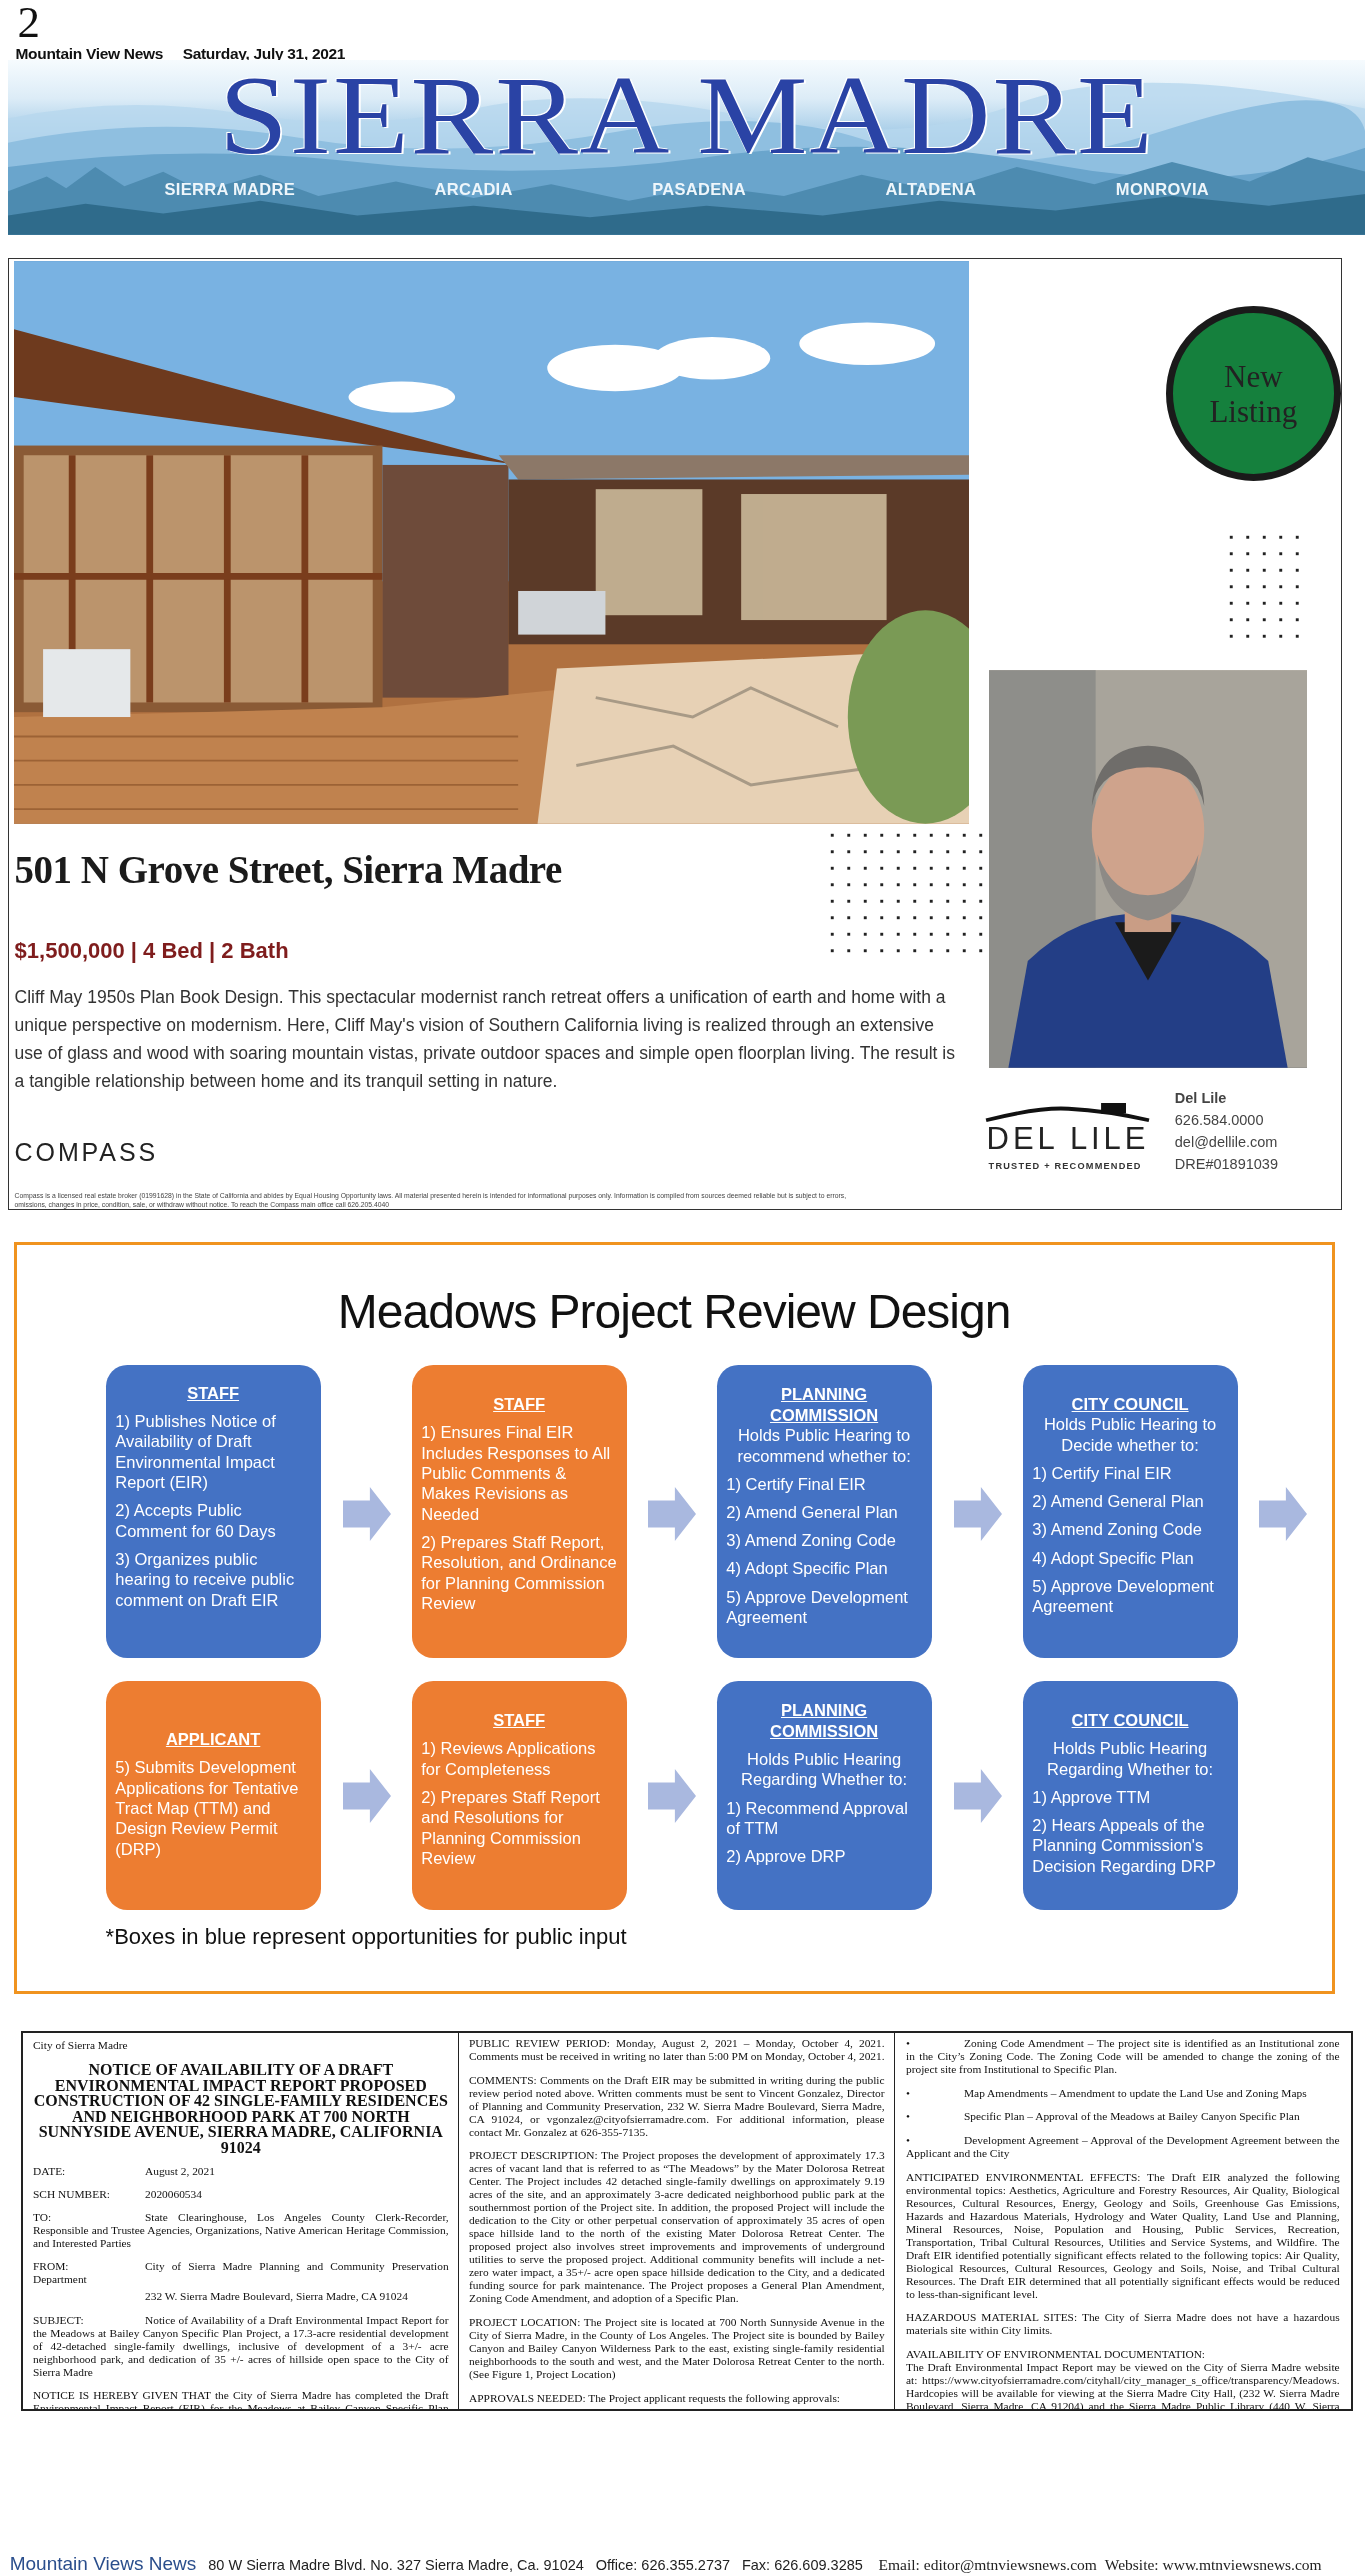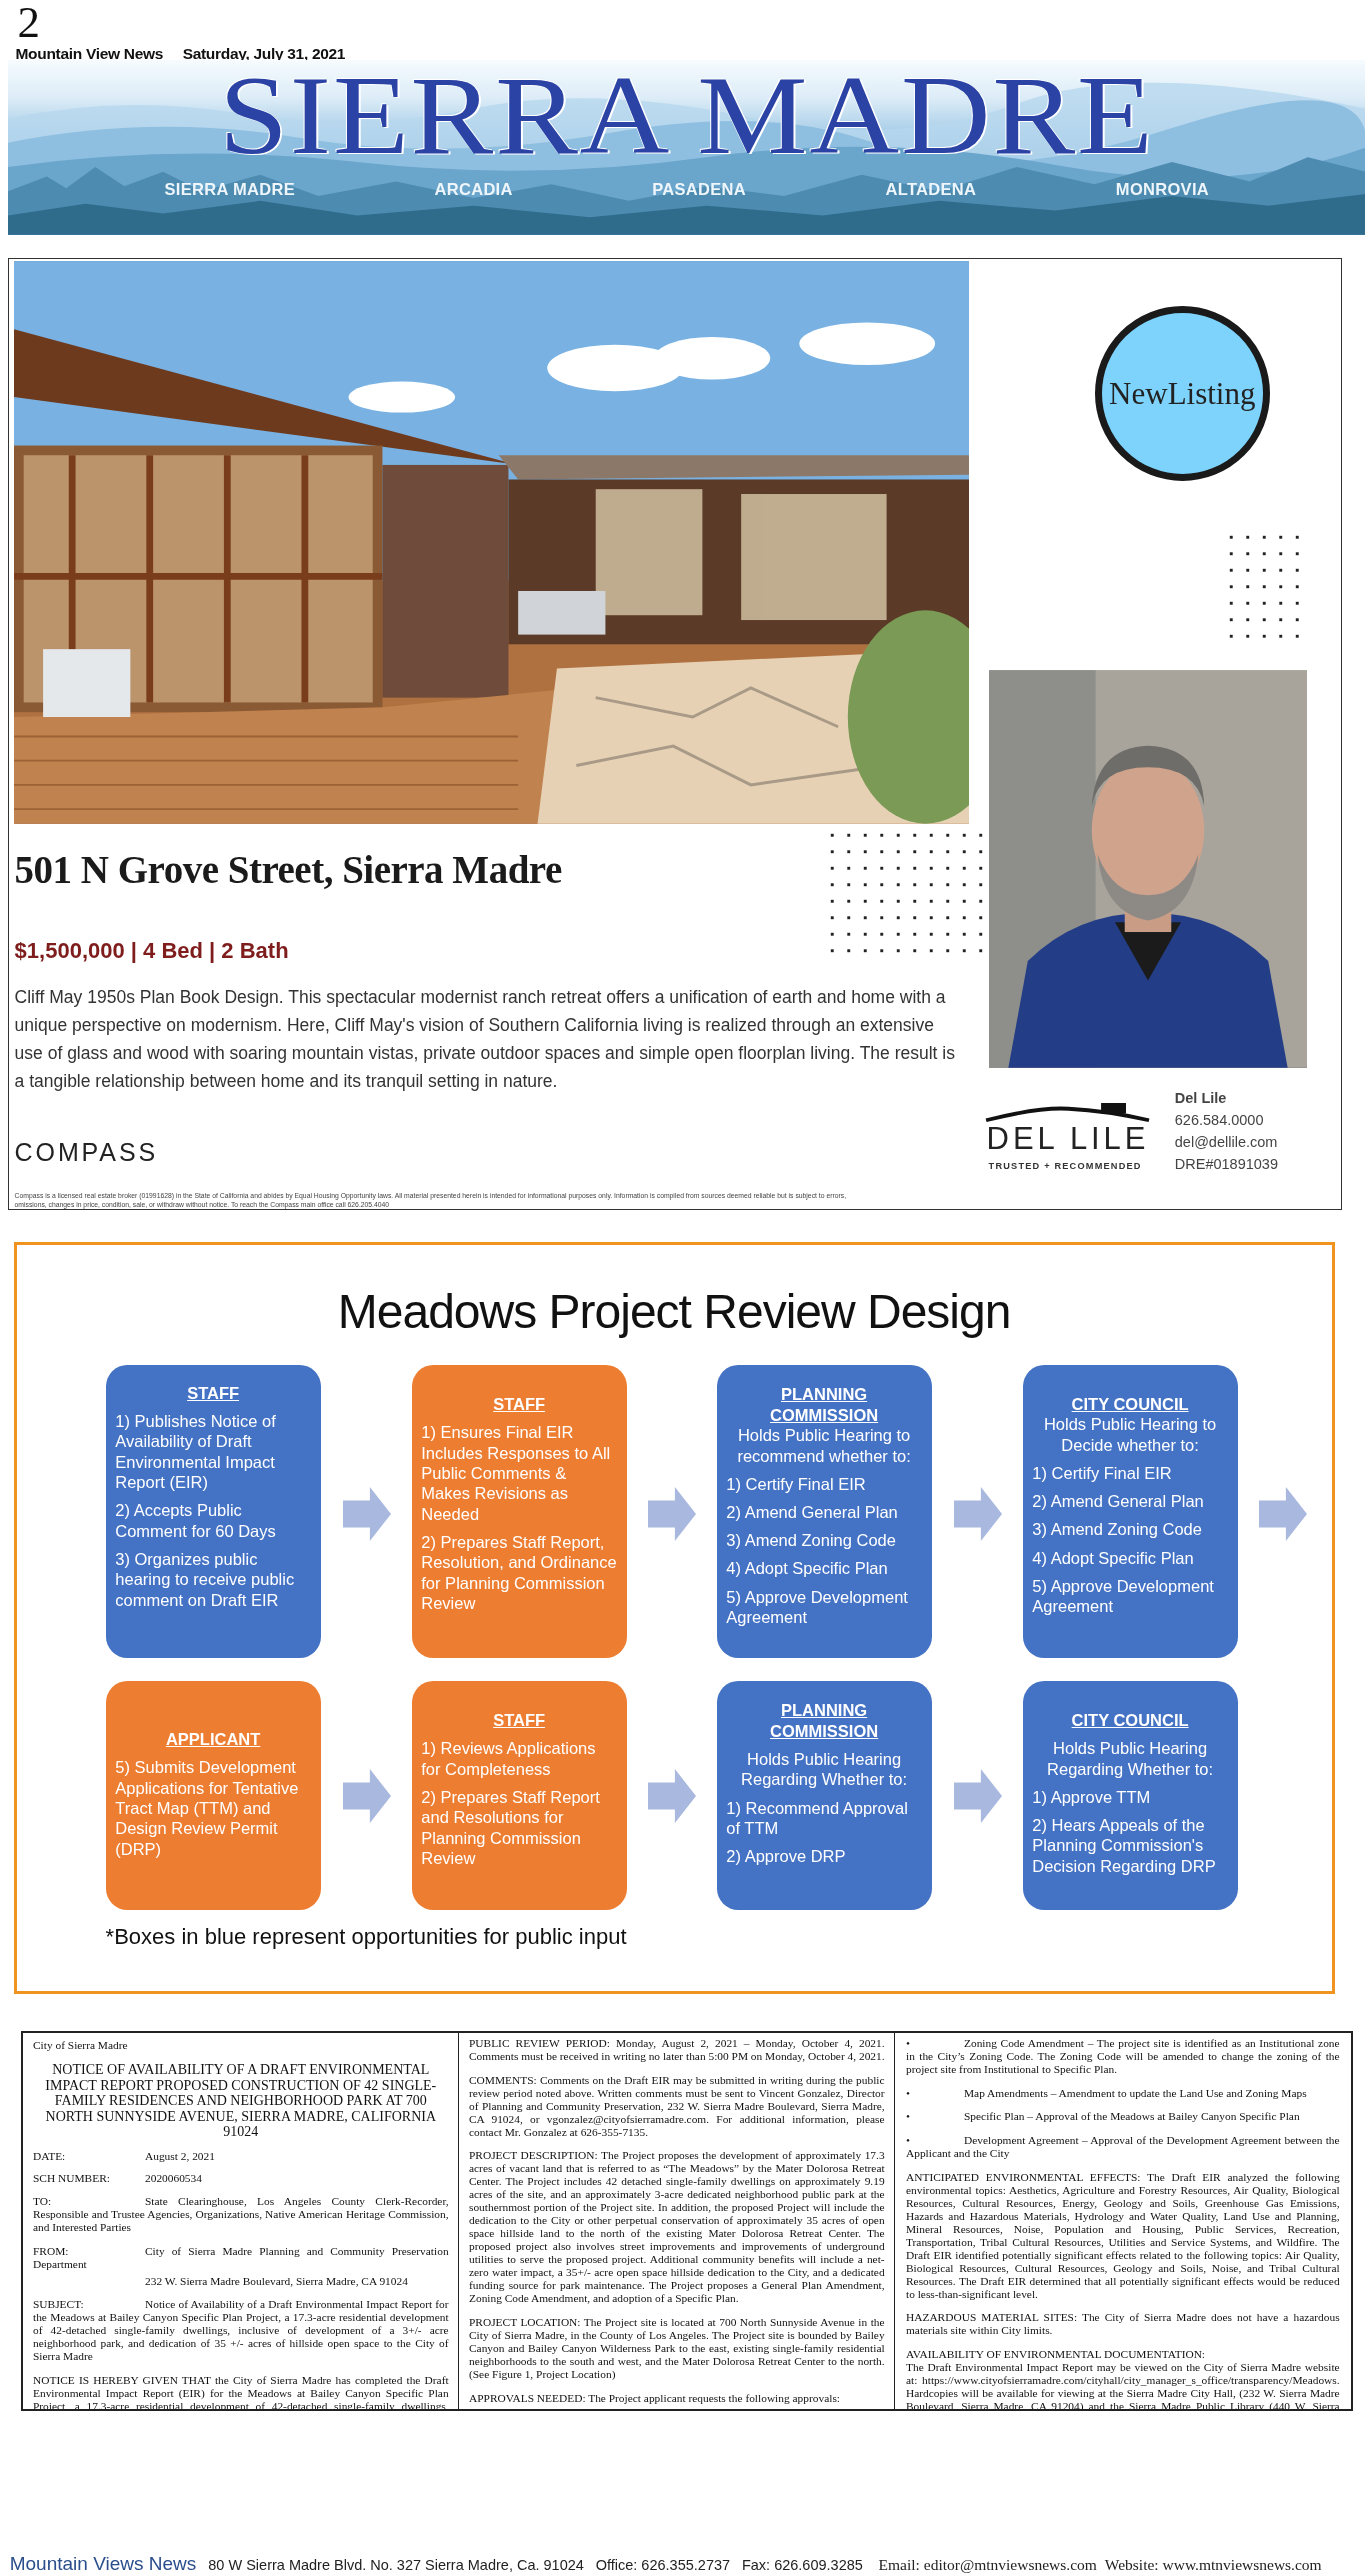--- a/index.html
+++ b/index.html
@@ -17,22 +17,22 @@
     font-family: "Liberation Serif", serif; font-size: 124px; line-height: 124px; color: #2a43a5;
     letter-spacing: 1.9px; text-shadow: 1.9px 1.9px 0 #ffffff, -1px -1px 0 #ffffff; transform: scaleY(0.9); transform-origin: top; }
   .banner-towns { position: absolute; left: 0; width: 100%; top: 120px; display: flex; justify-content: space-around; padding: 0 87px 0 87px; }
   .banner-towns span { color: #eef6fb; font-weight: bold; font-size: 16.5px; letter-spacing: 0.3px; }
 
   
   .ad { position: absolute; left: 7.8px; top: 258px; width: 1334px; height: 952px; border: 1.9px solid #333; background: #fff; }
   .photo { position: absolute; left: 4.8px; top: 1.9px; width: 955px; height: 563px; overflow: hidden;
     background: linear-gradient(#6aa3d8 0%, #a9cdec 40%, #c89a6a 55%, #8a4d2a 75%, #b57a4a 100%); }
   .photo svg { position: absolute; left: 0; top: 0; }
-  .new-listing { position: absolute; left: 1086px; top: 47px; width: 175px; height: 175px; border: 7.8px solid #1a1a1a; border-radius: 50%;
-    background: #7dd3fc; display: flex; align-items: center; justify-content: center;
+  .new-listing { position: absolute; left: 1157px; top: 47px; width: 175px; height: 175px; border: 7.8px solid #1a1a1a; border-radius: 50%;
+    background: #15803d; display: flex; flex-direction: column; align-items: center; justify-content: center;
     font-family: "Liberation Serif", serif; font-size: 31px; line-height: 35px; color: #222; }
   .dots { position: absolute; background-image: radial-gradient(circle, #222 1.6px, transparent 1.9px); background-size: 16.5px 16.5px; }
   .address { position: absolute; left: 5.8px; top: 588px; font-family: "Liberation Serif", serif; font-weight: bold; font-size: 39px; color: #1b1b1b; letter-spacing: -0.5px; }
   .price { position: absolute; left: 5.8px; top: 679px; font-weight: bold; font-size: 22px; color: #7f1d1d; }
   .desc { position: absolute; left: 5.8px; top: 724px; width: 950px; font-size: 17.5px; line-height: 28px; color: #333; }
   .compass { position: absolute; left: 5.8px; top: 879px; font-size: 25px; letter-spacing: 2.9px; color: #222; }
   .disclaimer { position: absolute; left: 5.8px; top: 933px; width: 853px; font-size: 6.8px; line-height: 8.7px; color: #444; }
   .agent-photo { position: absolute; left: 980px; top: 411px; width: 318px; height: 398px; overflow: hidden;
     background: linear-gradient(#c8c3b8, #9e9a92 40%, #6b6d70 100%); }
   .agent-photo svg { position: absolute; left: 0; top: 0; }
@@ -55,21 +55,21 @@
   .flow-note { position: absolute; left: 89px; top: 679px; font-size: 22px; color: #111; }
 
   
   .notice { position: absolute; left: 21.3px; top: 2031px; width: 1332px; height: 380px; border: 2.9px solid #222; border-bottom-width: 2.9px;
     font-family: "Liberation Serif", serif; font-size: 11.4px; line-height: 13px; color: #111; }
   .ncol { position: absolute; top: 0; height: 100%; padding: 3.9px 9.7px 0 9.7px; text-align: justify; overflow: hidden; }
   .ncol.c1 { left: 0; width: 436px; border-right: 1.9px solid #222; }
   .ncol.c2 { left: 436px; width: 436px; border-right: 1.9px solid #222; }
   .ncol.c3 { left: 873px; width: 453px; }
   .ncol p { margin-bottom: 10.7px; }
-  .ntitle { text-align: center; font-weight: normal; font-size: 14px; line-height: 15.5px; margin: 7.8px 0 9.7px 0; }
+  .ntitle { text-align: center; font-weight: bold; font-size: 16px; line-height: 15.5px; margin: 7.8px 0 9.7px 0; }
   .nrow { display: flex; margin-bottom: 9.7px; }
   .nrow .lbl { width: 112px; flex: none; }
   .bul { text-indent: 0; margin-bottom: 0; }
   .bul::before { content: "\2022"; display: inline-block; width: 58px; }
 
   
   .footer { position: absolute; left: 9.7px; top: 2553px; width: 1356px; white-space: nowrap; font-size: 14.5px; color: #222; }
   .footer .paper { color: #2a4e8c; font-size: 19px; margin-right: 8px; }
   .footer .addr { margin-right: 7.8px; }
   .footer .serif { font-family: "Liberation Serif", serif; font-size: 15.5px; margin-left: 3.9px; }

